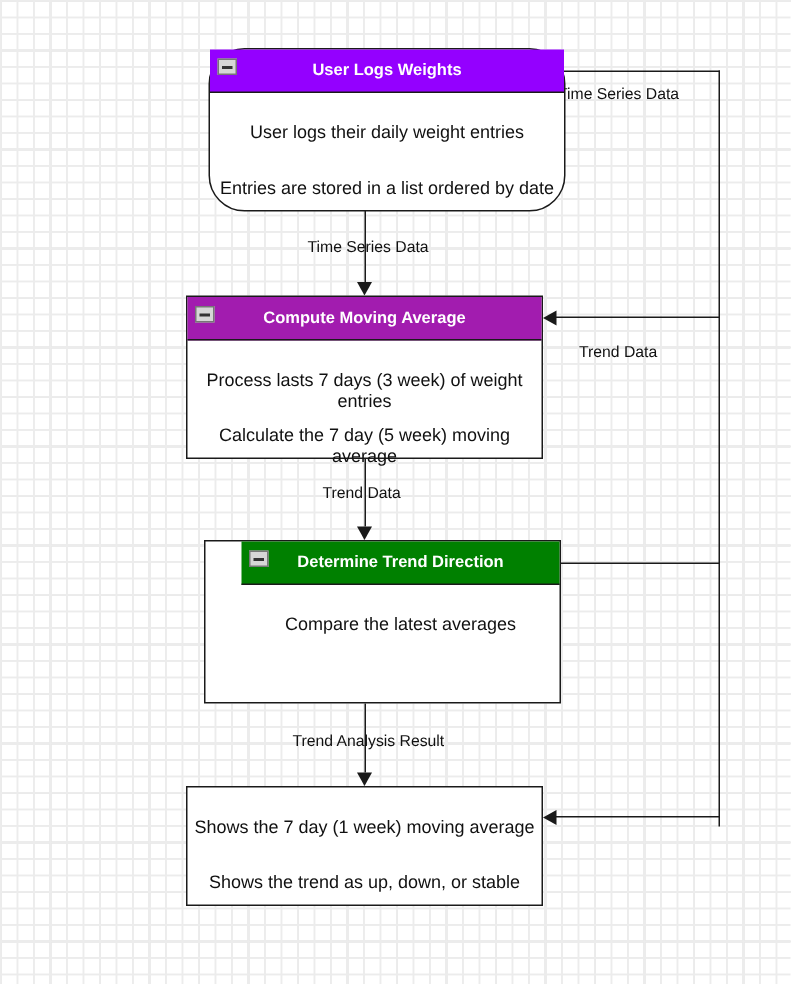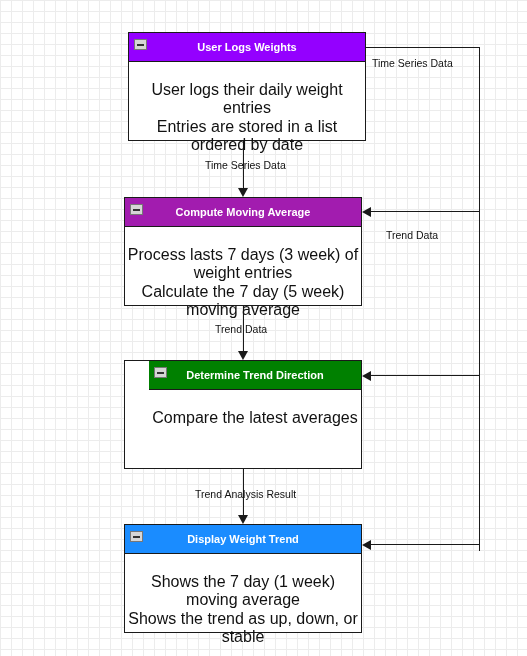--- a/index.html
+++ b/index.html
@@ -65,21 +65,21 @@
   }
   .node-body{
     height:78px;
     position:relative;
     box-sizing:border-box;
   }
   .node-line{
     position:absolute;
     left:0;right:0;
     text-align:center;
-    font-size:16px;
+    font-size:12px;
     color:#111111;
   }
   .node-line.l1{top:19px;}
   .node-line.l2{top:56px;}
 
   
   .vline{position:absolute;background:#1a1a1a;width:1px;}
   .hline{position:absolute;background:#1a1a1a;height:1px;}
 
   .arrow-down{
@@ -131,21 +131,21 @@
 
   <div class="vline" style="left:243px;top:468px;height:47px;"></div>
   <div class="arrow-down" style="left:238px;top:515px;"></div>
 
   <div class="edge-label" style="left:372px;top:57px;">Time Series Data</div>
   <div class="edge-label center" style="left:205px;top:159px;">Time Series Data</div>
   <div class="edge-label center" style="left:215px;top:323px;">Trend Data</div>
   <div class="edge-label center" style="left:195px;top:488px;">Trend Analysis Result</div>
   <div class="edge-label" style="left:386px;top:229px;">Trend Data</div>
 
-  <div class="node" style="left:128px;top:32px;">
+  <div class="node" style="left:139px;top:32px;border-radius:24px;">
     <div class="node-header" style="background:#9400FF;">
       <span class="collapse-icon">
           <i></i>
         </span>
       <span>User Logs Weights</span>
     </div>
     <div class="node-body">
       <div class="node-line l1">User logs their daily weight entries</div>
       <div class="node-line l2">Entries are stored in a list ordered by date</div>
     </div>
@@ -157,38 +157,32 @@
           <i></i>
         </span>
       <span>Compute Moving Average</span>
     </div>
     <div class="node-body">
       <div class="node-line l1">Process lasts 7 days (3 week) of weight entries</div>
       <div class="node-line l2">Calculate the 7 day (5 week) moving average</div>
     </div>
   </div>
 
-  <div class="node" style="left:124px;top:360px;padding-left:24px;">
+  <div class="node" style="left:136px;top:360px;padding-left:24px;">
     <div class="node-header" style="background:#008000;">
       <span class="collapse-icon">
           <i></i>
         </span>
       <span>Determine Trend Direction</span>
     </div>
     <div class="node-body">
       <div class="node-line l1">Compare the latest averages</div>
     </div>
   </div>
 
   <div class="node" style="left:124px;top:524px;">
-    <div class="node-header" style="background:#1A8CFF;">
-      <span class="collapse-icon">
-          <i></i>
-        </span>
-      <span>Display Weight Trend</span>
-    </div>
     <div class="node-body">
       <div class="node-line l1">Shows the 7 day (1 week) moving average</div>
       <div class="node-line l2">Shows the trend as up, down, or stable</div>
     </div>
   </div>
 
 </div>
 
 </body></html>

